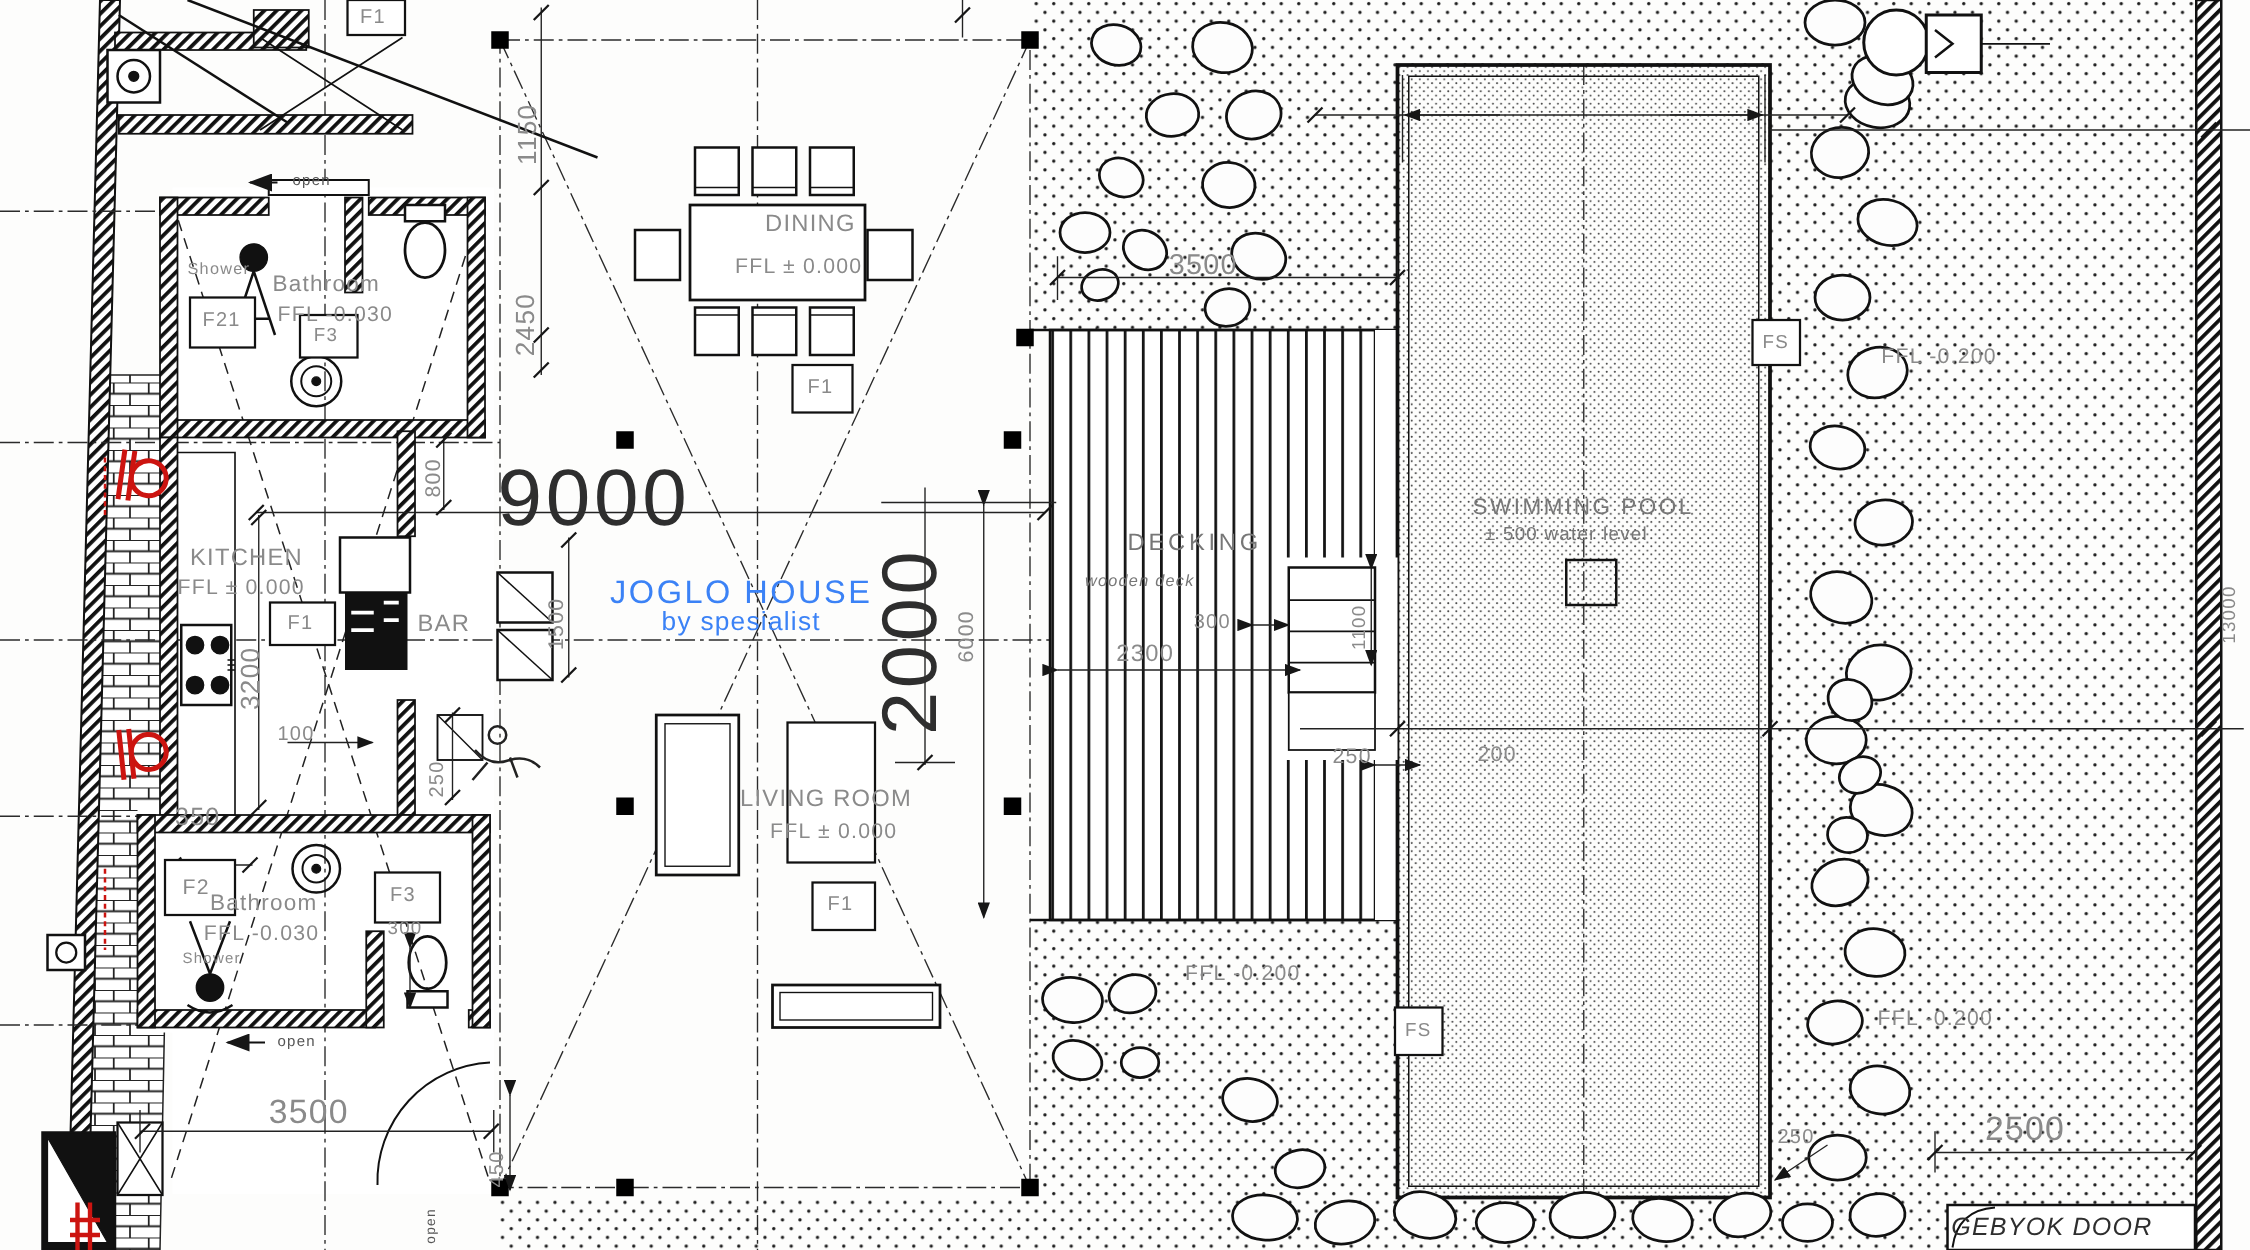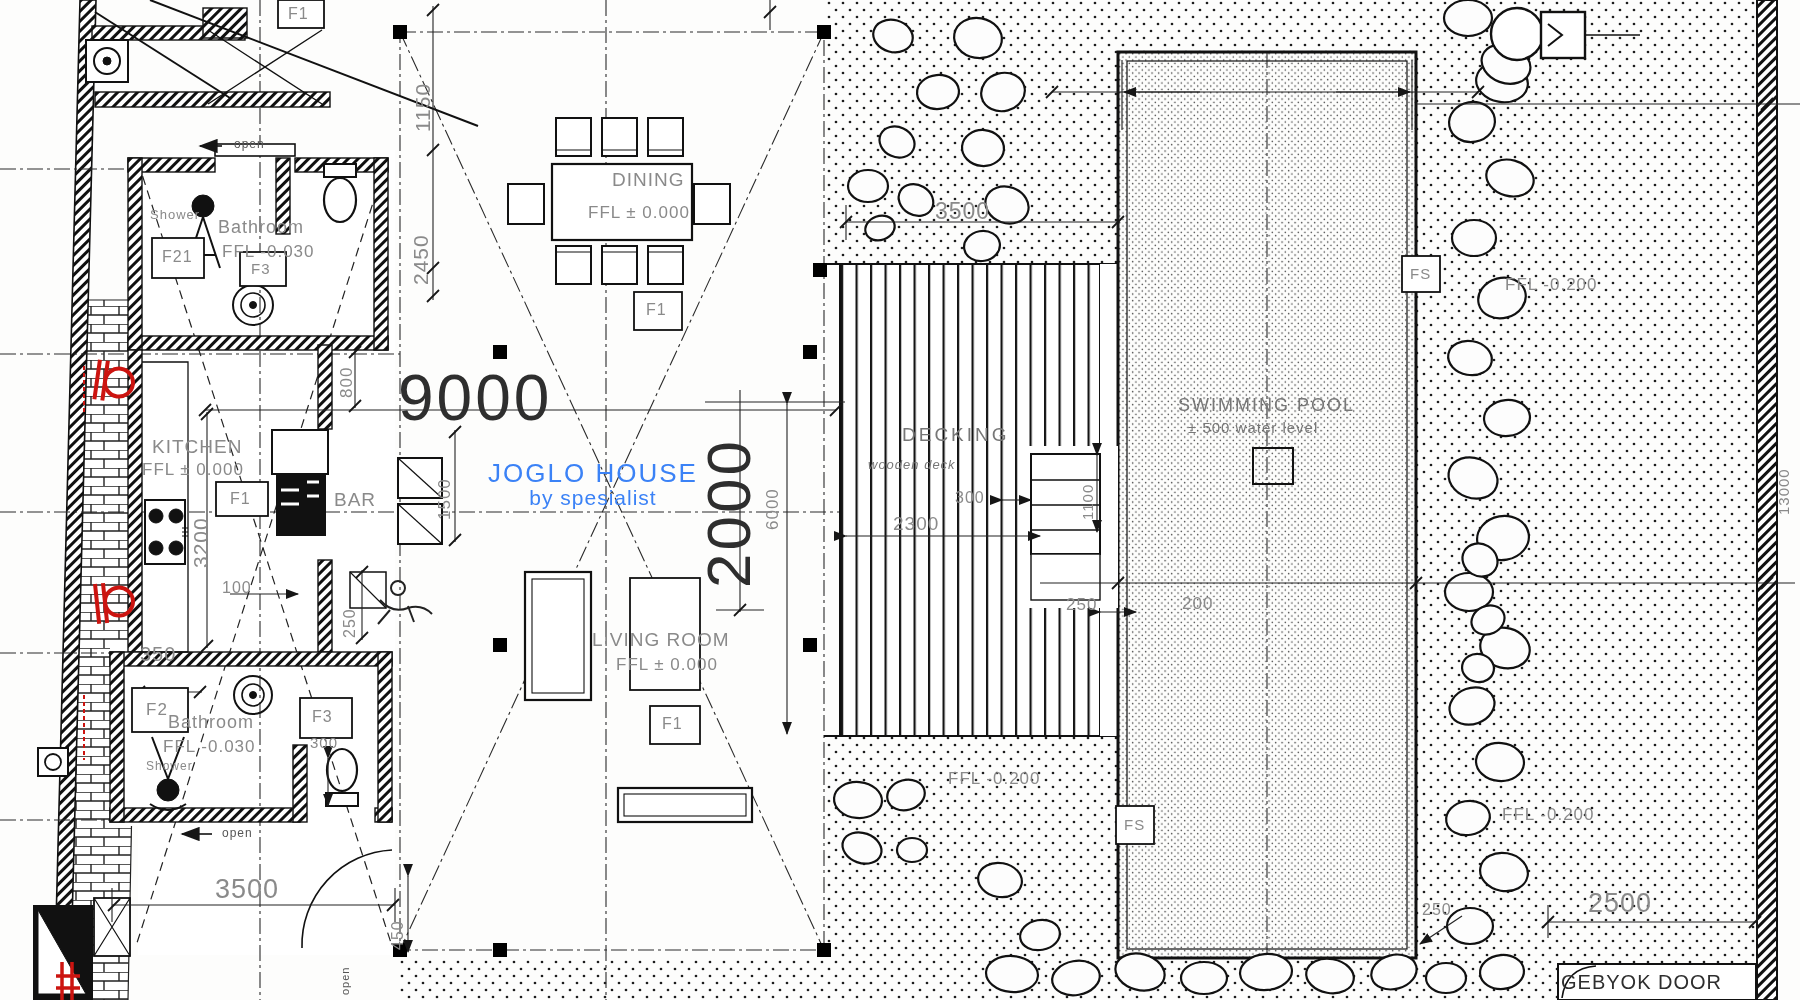--- a/index.html
+++ b/index.html
@@ -453,15 +453,15 @@
 <div class="lbl" style="left:251px;top:261px;font-size:15px;">F3</div>
 <div class="lbl" style="left:146px;top:701px;font-size:17px;">F2</div>
 <div class="lbl" style="left:312px;top:709px;font-size:16px;">F3</div>
 <div class="lbl" style="left:1410px;top:266px;font-size:15px;">FS</div>
 <div class="lbl" style="left:1124px;top:817px;font-size:15px;">FS</div>
 
 <div class="lbl" style="left:234px;top:138px;font-size:12px;color:#555;">open</div>
 <div class="lbl" style="left:222px;top:827px;font-size:12px;color:#555;">open</div>
 <div class="lbl rot" style="left:340px;top:995px;font-size:11px;color:#555;">open</div>
 
-<div class="lbl dark" style="left:1561px;top:972px;font-size:20px;letter-spacing:1px;">GEBYOK DOOR</div>
+<div class="lbl dark" style="left:1561px;top:972px;font-size:20px;letter-spacing:1px;font-style:italic;">GEBYOK DOOR</div>
 
 </div>
 
 </body></html>

